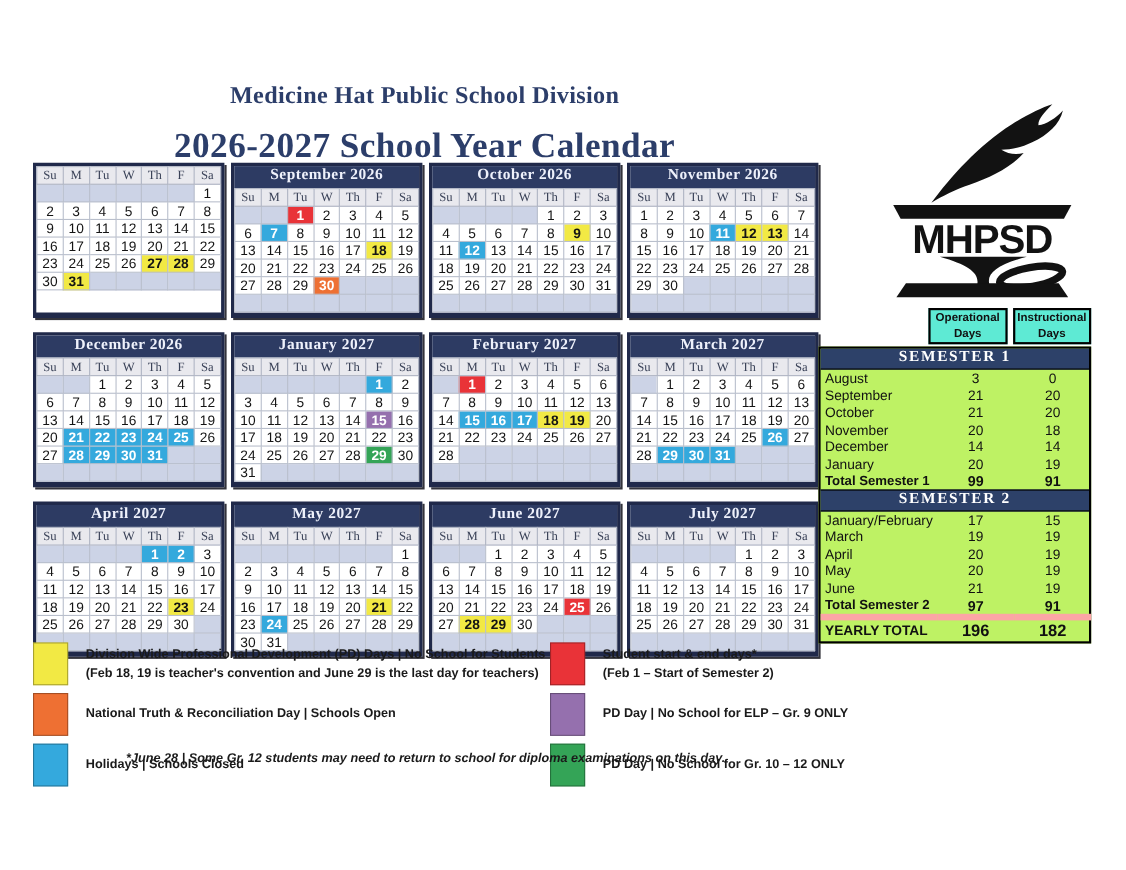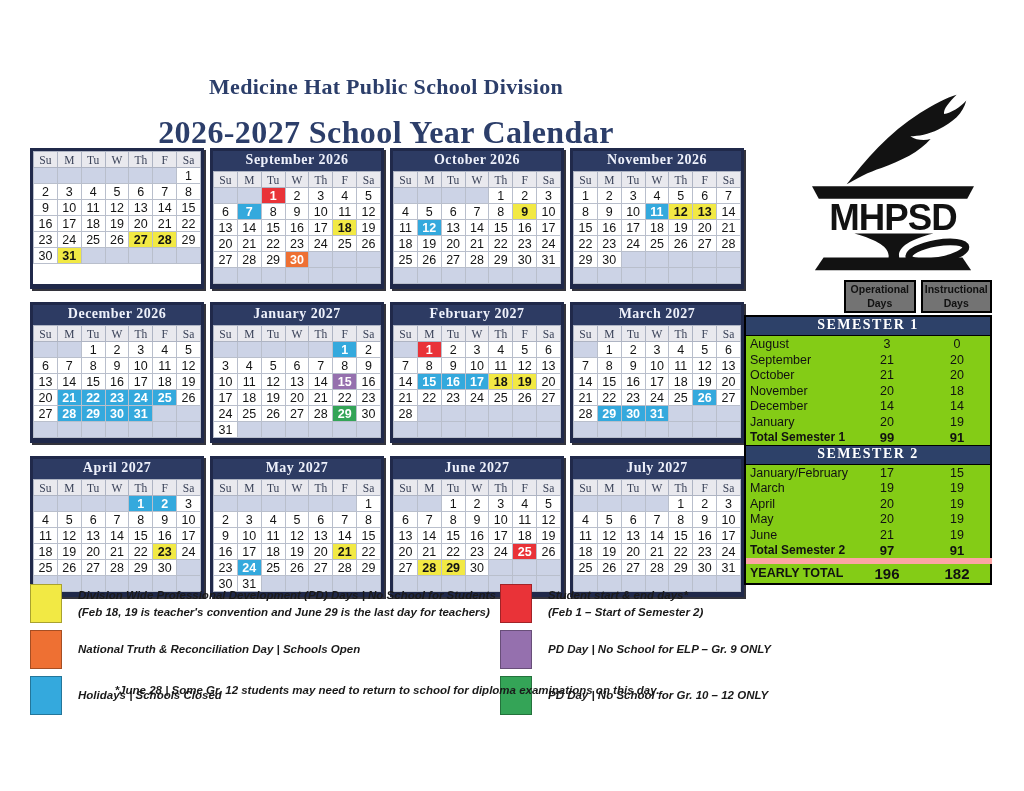--- a/index.html
+++ b/index.html
@@ -23,43 +23,43 @@
   table.cal-table{border-collapse:collapse;width:100%;table-layout:fixed;}
   table.cal-table th{font-family:"Liberation Serif",serif;font-weight:normal;font-size:11.5px;
              color:#3a4258;background:#e9e9ee;height:13px;border:1px solid #aeb4c3;}
   table.cal-table td{height:15px;text-align:center;font-size:12.5px;color:#141414;
              background:#fff;border:1px solid #b9bfcc;padding:0;}
   table.cal-table td.empty{background:#ccd3e6;}
 
   
   .side{position:absolute;left:744px;top:280px;width:248px;font-size:12.5px;color:#111;}
   .days-cols{display:flex;margin-left:100px;gap:5px;}
-  .day-col-box{width:69px;border:2px solid #000;background:#737373;text-align:center;
+  .day-col-box{width:69px;border:2px solid #000;background:#5eead4;text-align:center;
                font-weight:bold;font-size:10.5px;line-height:1.3;padding:1px 0;}
-  .sem-wrap{border:2px solid #000;background:#84cc16;margin-top:2px;}
+  .sem-wrap{border:2px solid #000;background:#bef264;margin-top:2px;}
   .sem-bar{background:#2d4169;color:#fff;text-align:center;border-bottom:1px solid #000;
            font-family:"Liberation Serif",serif;font-weight:bold;font-size:14px;
            letter-spacing:1.5px;padding:0 0 2px;}
   .sem-bar.mid{border-top:1px solid #000;}
   table.sem{width:100%;border-collapse:collapse;table-layout:fixed;}
   table.sem td{height:15.5px;padding:0;white-space:nowrap;overflow:hidden;}
   table.sem td:first-child{padding-left:4px;width:102px;}
   table.sem td.num{text-align:center;width:70px;}
   tr.total-row td{font-weight:bold;font-size:12px;}
   tr.total-row td.num{font-size:13px;}
   tr.yearly-row td{border-top:6px solid #fca5a5;font-weight:bold;font-size:12.5px;height:19px;}
   tr.yearly-row td.num{font-size:15px;text-align:center;}
 
   
   .legend{position:absolute;left:30px;top:584px;width:965px;display:flex;}
   .legend-col{display:flex;flex-direction:column;gap:7px;}
   .legend-col.left{width:470px;}
   .legend-item{display:flex;gap:16px;align-items:center;}
   .swatch{width:30px;height:37px;flex:0 0 30px;border:1px solid rgba(0,0,0,.3);}
-  .legend-text{font-weight:bold;font-size:11.5px;color:#1a1a1a;line-height:1.45;font-style:italic;}
+  .legend-text{font-weight:bold;font-size:11.5px;color:#1a1a1a;line-height:1.45;}
   .footnote{position:absolute;left:30px;top:684px;width:714px;text-align:center;
             font-weight:bold;font-style:italic;font-size:11.5px;color:#1a1a1a;}
 </style>
 </head>
 <body>
 
 <div class="page">
 
   <div class="title-block">
     <div class="org-title">Medicine Hat Public School Division</div>

